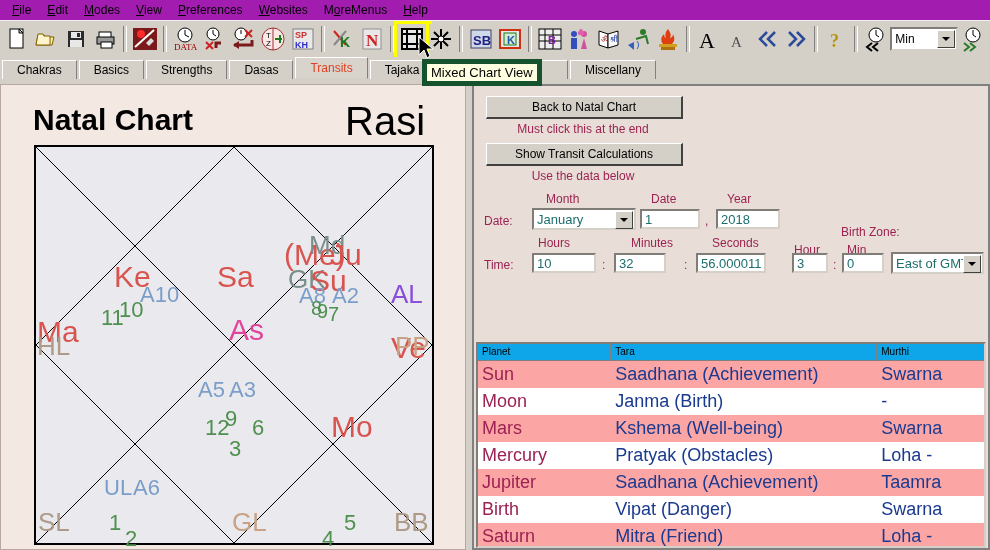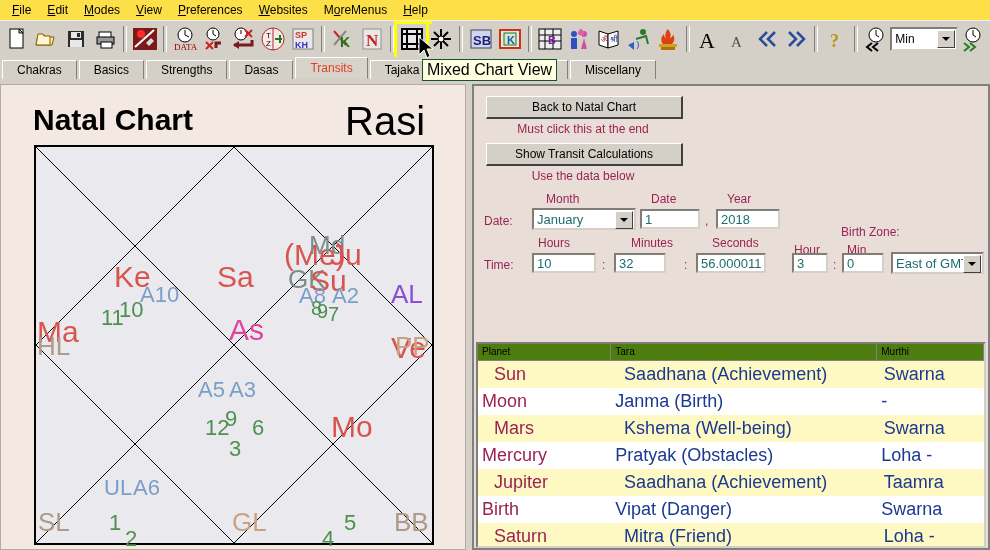--- a/index.html
+++ b/index.html
@@ -6,21 +6,21 @@
   body{
     width:990px;height:550px;overflow:hidden;
     background:#d4d0c8;
     font-family:"Liberation Sans","DejaVu Sans",sans-serif;
     font-size:11px;color:#000;
     -webkit-font-smoothing:none;
   }
   #app{position:relative;width:990px;height:550px;}
 
   
-  .menubar{height:20px;background:#fde047;display:flex;align-items:center;padding-left:4px;}
+  .menubar{height:20px;background:#a21caf;display:flex;align-items:center;padding-left:4px;}
   .menubar .mi{padding:2px 8px;font-size:12px;color:#000;white-space:nowrap;}
   .menubar .mi u{text-decoration:underline;}
 
   
   .toolbar{height:36px;background:#d4d0c8;display:flex;align-items:center;padding:0 2px;
            border-top:1px solid #efefef;}
   .tbtn{width:28px;height:30px;display:flex;align-items:center;justify-content:center;
         position:relative;margin:0 1px;}
   .tbtn svg{display:block;}
   .tsep{width:2px;height:26px;border-left:1px solid #808080;border-right:1px solid #ffffff;margin:0 3px;}
@@ -38,21 +38,21 @@
         border-top:4px solid #000;display:block;}
 
   
   .tabstrip{height:22px;background:#d4d0c8;display:flex;align-items:flex-end;
             padding-left:2px;position:relative;}
   .tab{height:18px;line-height:18px;padding:0 14px;font-size:12px;background:#d4d0c8;
        border-top:1px solid #fff;border-left:1px solid #fff;border-right:1px solid #808080;
        margin-right:2px;white-space:nowrap;color:#000;}
   .tab.active{color:#e04020;height:20px;line-height:20px;border-bottom:1px solid #d4d0c8;
        background:#d8d4cc;}
-  .tooltip{position:absolute;background:#ffffe1;border:1px solid #14532d;font-size:16px;
+  .tooltip{position:absolute;background:#ffffe1;border:5px solid #14532d;font-size:13px;
        padding:1px 4px;white-space:nowrap;z-index:50;}
 
   
   .chartpane{position:absolute;left:0;top:84px;width:466px;height:466px;
        background:#f3e8e2;border:1px solid #b9a89f;box-sizing:border-box;overflow:hidden;}
   .chart-title{position:absolute;left:32px;top:18px;font-size:30px;color:#000;
        font-family:"Liberation Sans",sans-serif;font-weight:bold;}
   .chart-rasi{position:absolute;left:344px;top:14px;font-size:40px;color:#000;}
   .rasi-box{position:absolute;left:33px;top:60px;width:400px;height:400px;
        background:#eaeaee;border:2px solid #000;box-sizing:border-box;}
@@ -73,28 +73,28 @@
        font-size:13px;color:#1d6d6d;padding:2px 3px;box-sizing:border-box;}
   .selbox .arw{position:absolute;right:1px;top:1px;width:16px;height:16px;background:#d4d0c8;
        border-top:1px solid #fff;border-left:1px solid #fff;border-right:1px solid #404040;
        border-bottom:1px solid #404040;display:flex;align-items:center;justify-content:center;}
   .selbox .arw i{border-left:4px solid transparent;border-right:4px solid transparent;
        border-top:4px solid #000;display:block;}
 
   
   .grid{position:absolute;left:2px;top:256px;right:2px;bottom:0;background:#fff;
         border:2px inset #d4d0c8;overflow:hidden;}
-  .ghead{display:flex;height:16px;background:#4d7c0f;border-bottom:1px solid #808080;align-items:center;}
+  .ghead{display:flex;height:16px;background:#0ea5e9;border-bottom:1px solid #808080;align-items:center;}
   .ghead div{font-size:10px;padding-left:4px;line-height:16px;color:#000;
         border-right:1px solid #808080;box-sizing:border-box;}
   .grow{display:flex;height:27px;align-items:center;}
   .grow .c-planet{font-size:18px;color:#9b2252;padding-left:4px;box-sizing:border-box;}
   .grow .c-tara,.grow .c-murthi{font-size:18px;color:#1a3a8f;padding-left:4px;box-sizing:border-box;}
   .col1{width:150px;}.col2{width:300px;}.col3{width:120px;}
-  .shade{background:#fef9c3;padding-left:12px;}
+  .shade{background:#fca5a5;}
   .cursor{position:absolute;pointer-events:none;}
 </style>
 </head>
 <body>
 
 <div id="app">
 
   <div class="menubar">
     <div class="mi"><u>F</u>ile</div>
     <div class="mi"><u>E</u>dit</div>

